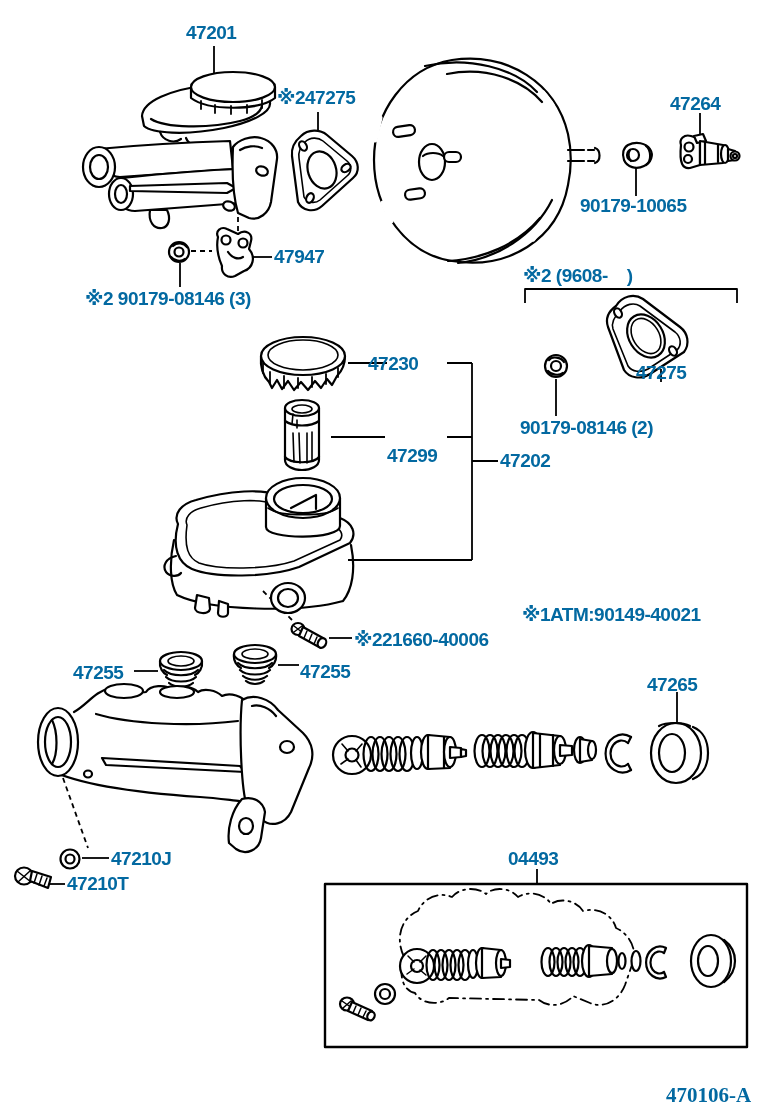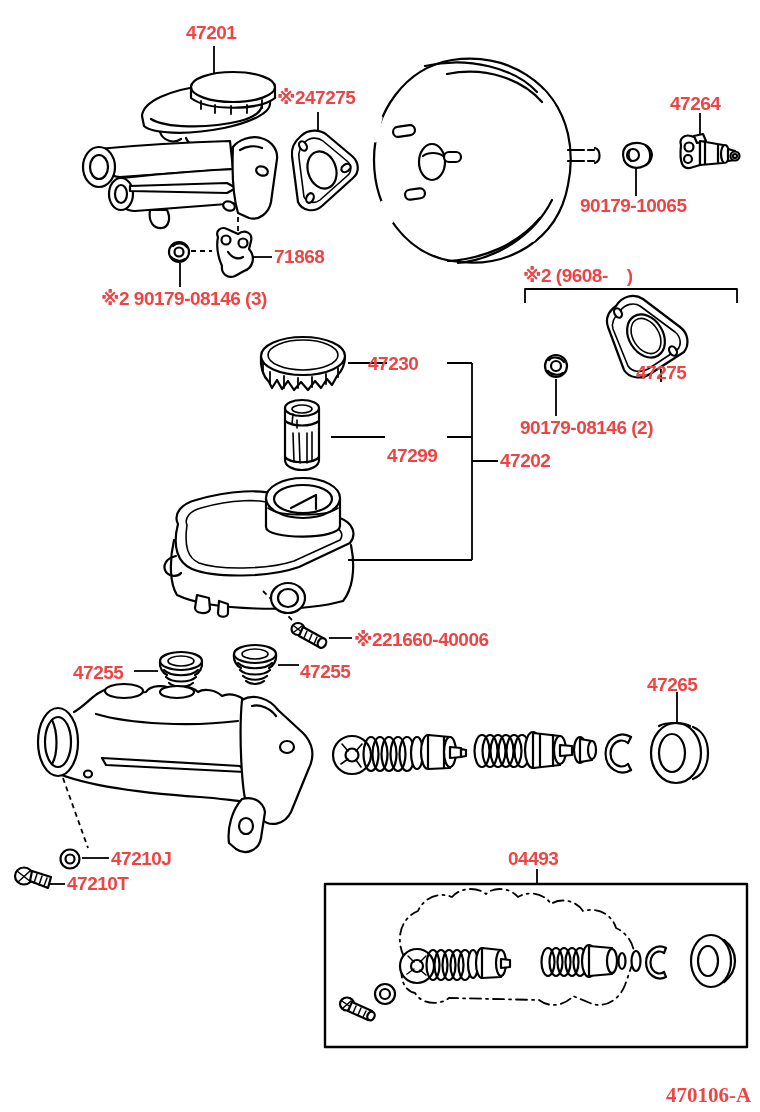--- a/index.html
+++ b/index.html
@@ -2,21 +2,21 @@
 <html><head>
 <meta charset="utf-8">
 <style>
   html,body{margin:0;padding:0;background:#ffffff;}
   #stage{
     position:relative;width:760px;height:1112px;background:#ffffff;overflow:hidden;
     font-family:"Liberation Sans","DejaVu Sans",sans-serif;
   }
   #art{position:absolute;left:0;top:0;width:760px;height:1112px;}
   .lbl{
-    position:absolute;color:#ef4444;font-weight:700;font-size:19px;line-height:20px;
+    position:absolute;color:#0369a1;font-weight:700;font-size:19px;line-height:20px;
     letter-spacing:-0.5px;white-space:pre;
   }
   .lbl.big{font-size:21px;letter-spacing:0;font-family:Liberation Serif, serif;}
 </style>
 </head>
 <body>
 
 <div id="stage">
 
 <svg id="art" viewBox="0 0 760 1112" xmlns="http://www.w3.org/2000/svg">
@@ -325,28 +325,29 @@
       <path fill="none" stroke-width="1.5" d="M356,1006 L353,1013 M361,1008 L358,1015 M366,1011 L363,1017"></path>
       <ellipse cx="371" cy="1016" rx="3.5" ry="4.5" transform="rotate(25 371 1016)"></ellipse>
     </g>
   </g>
 </svg>
 
   <div class="lbl" style="left:186px;top:23px">47201</div>
   <div class="lbl" style="left:277px;top:88px">※247275</div>
   <div class="lbl" style="left:670px;top:94px">47264</div>
   <div class="lbl" style="left:580px;top:196px">90179-10065</div>
-  <div class="lbl" style="left:274px;top:247px">71868</div>
-  <div class="lbl" style="left:101px;top:289px">※2 90179-08146 (3)</div>
+  <div class="lbl" style="left:274px;top:247px">47947</div>
+  <div class="lbl" style="left:85px;top:289px">※2 90179-08146 (3)</div>
   <div class="lbl" style="left:523px;top:266px">※2 (9608-    )</div>
   <div class="lbl" style="left:368px;top:354px">47230</div>
   <div class="lbl" style="left:636px;top:363px">47275</div>
   <div class="lbl" style="left:520px;top:418px">90179-08146 (2)</div>
   <div class="lbl" style="left:387px;top:446px">47299</div>
   <div class="lbl" style="left:500px;top:451px">47202</div>
+  <div class="lbl" style="left:522px;top:605px">※1ATM:90149-40021</div>
   <div class="lbl" style="left:354px;top:630px">※221660-40006</div>
   <div class="lbl" style="left:73px;top:663px">47255</div>
   <div class="lbl" style="left:300px;top:662px">47255</div>
   <div class="lbl" style="left:647px;top:675px">47265</div>
   <div class="lbl" style="left:111px;top:849px">47210J</div>
   <div class="lbl" style="left:67px;top:874px">47210T</div>
   <div class="lbl" style="left:508px;top:849px">04493</div>
   <div class="lbl big" style="left:666px;top:1085px">470106-A</div>
 
 </div>

